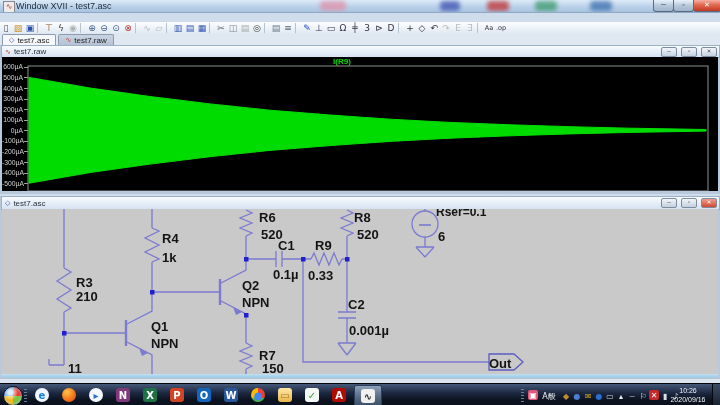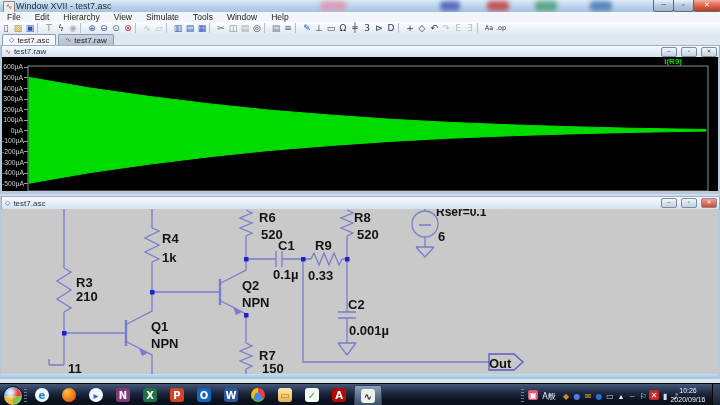--- a/index.html
+++ b/index.html
@@ -98,30 +98,20 @@
     <span class="blob" style="left:487px;width:22px;background:#c03030;"></span>
     <span class="blob" style="left:535px;width:22px;background:#3a9a6a;"></span>
     <span class="blob" style="left:590px;width:22px;background:#3a6fae;"></span>
     <div id="app-icon" class="abs">∿</div>
     <div id="title-text" class="abs">Window XVII - test7.asc</div>
     <div class="winbtn abs" style="left:653px;width:19px;">─</div>
     <div class="winbtn abs" style="left:673px;width:19px;">▫</div>
     <div class="winbtn close abs" style="left:693px;width:26px;">✕</div>
   </div>
 
-  <div id="menubar" class="abs">
-      <span class="menu-item">File</span>
-      <span class="menu-item">Edit</span>
-      <span class="menu-item">Hierarchy</span>
-      <span class="menu-item">View</span>
-      <span class="menu-item">Simulate</span>
-      <span class="menu-item">Tools</span>
-      <span class="menu-item">Window</span>
-      <span class="menu-item">Help</span>
-    </div>
 
   <div id="toolbar" class="abs">
       <span class="tb-icon" style="color: rgb(80, 80, 80);">▯</span>
       <span class="tb-icon" style="color: rgb(200, 144, 32);">▨</span>
       <span class="tb-icon" style="color: rgb(42, 79, 174);">▣</span>
       <span class="tb-sep"></span>
       <span class="tb-icon" style="color: rgb(122, 74, 32);">⊤</span>
       <span class="tb-icon" style="color: rgb(51, 51, 51);">ϟ</span>
       <span class="tb-icon" style="color: rgb(176, 176, 176);">◉</span>
       <span class="tb-sep"></span>
@@ -179,21 +169,21 @@
   <div id="wave-window" class="abs">
     <div id="wave-title" class="abs child-title">
       <span class="tab-icon" style="margin-left:3px;color:#c03020;">∿</span>
       <span>test7.raw</span>
       <span style="flex:1"></span>
       <span class="cwbtn">─</span>
       <span class="cwbtn">▫</span>
       <span class="cwbtn" style="margin-right:2px;">✕</span>
     </div>
     <div id="wave-plot" class="abs">
-      <div id="trace-label" class="abs" style="color: rgb(0, 220, 0); text-align: right;">I(R9)</div>
+      <div id="trace-label" class="abs" style="color: rgb(0, 220, 0);">I(R9)</div>
       <svg id="wave-svg" width="716" height="134" style="position:absolute;left:0;top:0;">
         <rect x="26" y="9" width="680" height="125" fill="none" stroke="#8a928a" stroke-width="1"></rect>
         <polygon id="env-poly" fill="#00dc00" stroke="#00dc00" stroke-width="1" points="27,20.4 88,31.0 148,39.5 208,46.9 268,53.2 328,58.0 388,62.2 448,65.4 508,67.8 568,69.7 628,71.2 676,72.0 704,72.5 704,74.1 676,74.6 628,75.4 568,76.9 508,78.8 448,81.2 388,84.4 328,88.6 268,93.4 208,99.7 148,107.1 88,115.6 27,126.2"></polygon>
       </svg>
       <div id="yticks">
           <div class="ytick" style="top: 6.38px;">600µA</div>
           <div class="ytickmark" style="top: 9.88px;"></div>
           <div class="ytick" style="top: 16.95px;">500µA</div>
           <div class="ytickmark" style="top: 20.45px;"></div>
           <div class="ytick" style="top: 27.52px;">400µA</div>

